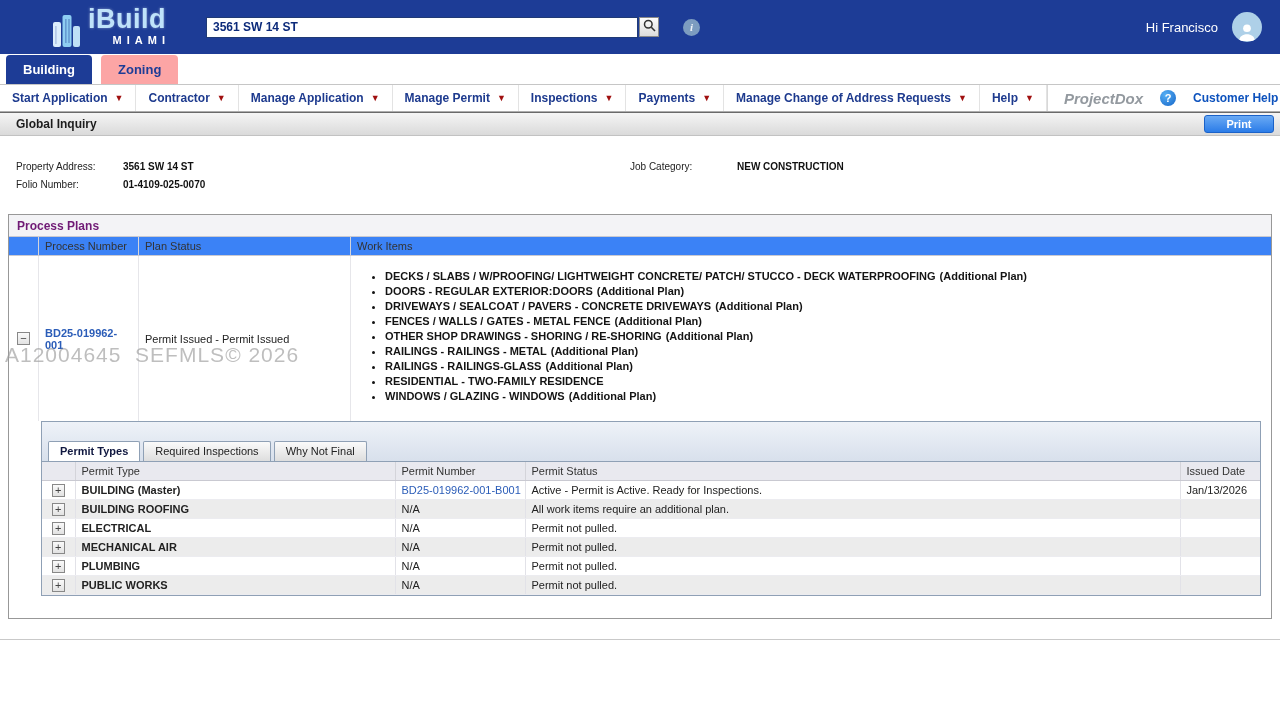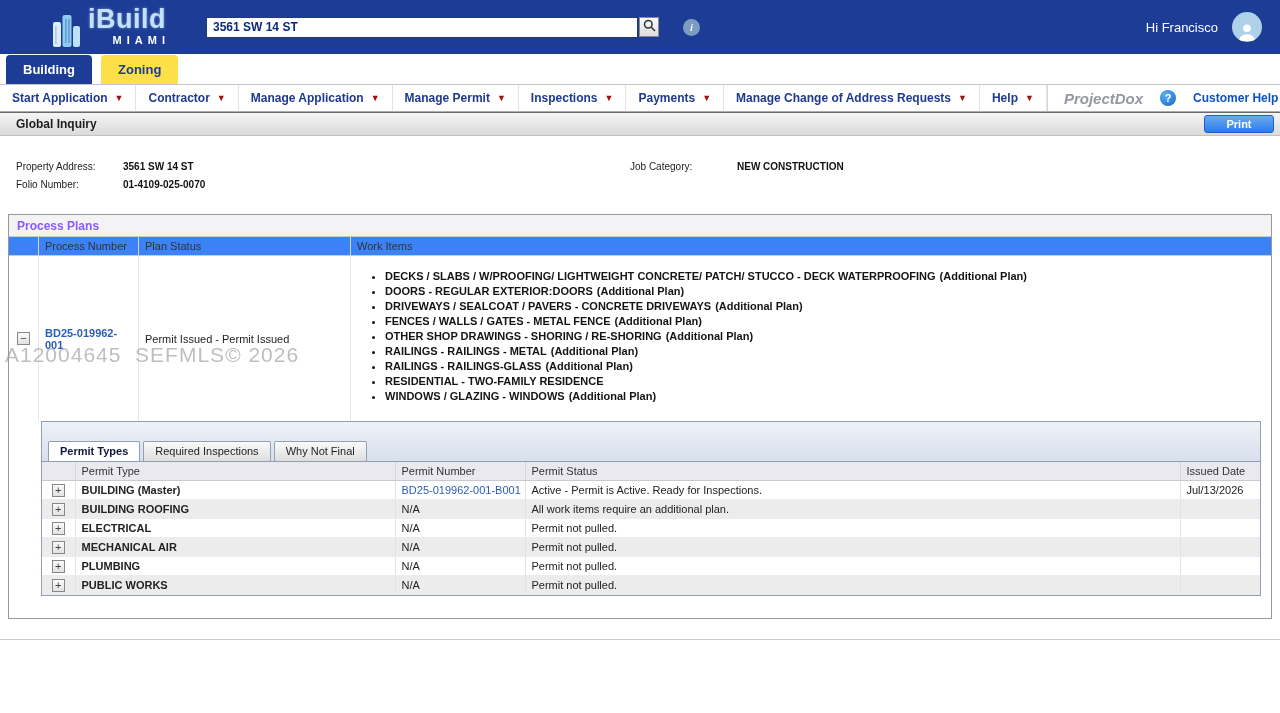--- a/index.html
+++ b/index.html
@@ -26,21 +26,21 @@
     display:flex; align-items:center; justify-content:center; font:italic bold 11px "Liberation Serif",serif;
     margin-left:24px; cursor:pointer; }
   .user-area { margin-left:auto; margin-right:18px; display:flex; align-items:center; gap:14px; }
   .greeting { color:#fff; font-size:13px; }
   .avatar { width:30px; height:30px; border-radius:50%; background:#aed0e8; display:flex;
     align-items:flex-end; justify-content:center; overflow:hidden; cursor:pointer; }
 
   
   .tabs-row { height:30px; display:flex; align-items:flex-end; padding-left:6px; gap:9px; background:#fff; }
   .main-tab { height:29px; display:flex; align-items:center; padding:0 17px; font-size:13px; font-weight:bold;
-    border-radius:4px 4px 0 0; background:#fde047; color:#1d3c96; cursor:pointer; }
+    border-radius:4px 4px 0 0; background:#fca5a5; color:#1d3c96; cursor:pointer; }
   .main-tab.active { background:#1d3c96; color:#fff; }
 
   
   .menubar { height:28px; border-top:1px solid #c6c6c6; border-bottom:1px solid #adadad; display:flex; background:#fff; }
   .menu-item { display:flex; align-items:center; padding:0 12px; border-right:1px solid #e3e3e3;
     font-size:12px; font-weight:bold; color:#1d3a8e; cursor:pointer; white-space:nowrap; }
   .menu-caret { color:#a01010; font-size:9px; margin-left:7px; }
   .menu-right { margin-left:auto; display:flex; align-items:center; gap:17px; padding:0 3px 0 16px; border-left:1px solid #d8d8d8; }
   .projectdox { font-size:15px; font-weight:bold; font-style:italic; color:#93999f; cursor:pointer; }
   .help-badge { width:16px; height:16px; border-radius:50%; background:radial-gradient(circle at 35% 30%, #57b0f5, #1565c8);
@@ -58,21 +58,21 @@
   .property-sec { position:relative; height:78px; font-size:10px; }
   .pp { position:absolute; white-space:nowrap; }
   .lbl { color:#222; }
   .val { font-weight:bold; color:#111; }
   .p-addr-lbl { left:16px; top:25px; } .p-addr-val { left:123px; top:25px; }
   .p-job-lbl { left:630px; top:25px; } .p-job-val { left:737px; top:25px; }
   .p-folio-lbl { left:16px; top:43px; } .p-folio-val { left:123px; top:43px; }
 
   
   .process-box { margin:0 8px; border:1px solid #989898; }
-  .pbox-title { padding:4px 8px 3px; font-size:12px; font-weight:bold; color:#8b5cf6; background:#f3f3f6; }
+  .pbox-title { padding:4px 8px 3px; font-size:12px; font-weight:bold; color:#701a75; background:#f3f3f6; }
   .phead { display:flex; background:#3b82f6; border-top:1px solid #c9c9d1; border-bottom:1px solid #c9c9d1;
     font-size:11px; color:#333; }
   .phead > div { padding:3px 6px; border-right:1px solid #d4d4da; }
   .ph-expand { width:30px; } .ph-number { width:100px; } .ph-status { width:212px; }
   .ph-items { flex:1; border-right:none !important; }
 
   .prow { display:flex; min-height:161px; font-size:11px; background:#fff; }
   .pr-expand { width:30px; display:flex; align-items:center; justify-content:center; border-right:1px solid #e6e6ea; }
   .pr-number { width:100px; display:flex; align-items:center; padding:0 6px; border-right:1px solid #e6e6ea; }
   .pr-status { width:212px; display:flex; align-items:center; padding:0 6px; border-right:1px solid #e6e6ea; color:#222; }
@@ -306,21 +306,21 @@
           <th class="w-date">Issued Date</th>
         </tr>
       </thead>
       <tbody>
 
           <tr>
             <td class="td-expand"><span class="toggle plus"></span></td>
             <td class="td-type">BUILDING (Master)</td>
             <td class="td-number">BD25-019962-001-B001</td>
             <td class="td-status">Active - Permit is Active. Ready for Inspections.</td>
-            <td class="td-issued">Jul/13/2026</td>
+            <td class="td-issued">Jan/13/2026</td>
           </tr>
 
           <tr>
             <td class="td-expand"><span class="toggle plus"></span></td>
             <td class="td-type">BUILDING ROOFING</td>
             <td class="td-number">N/A</td>
             <td class="td-status">All work items require an additional plan.</td>
             <td class="td-issued"></td>
           </tr>
 

